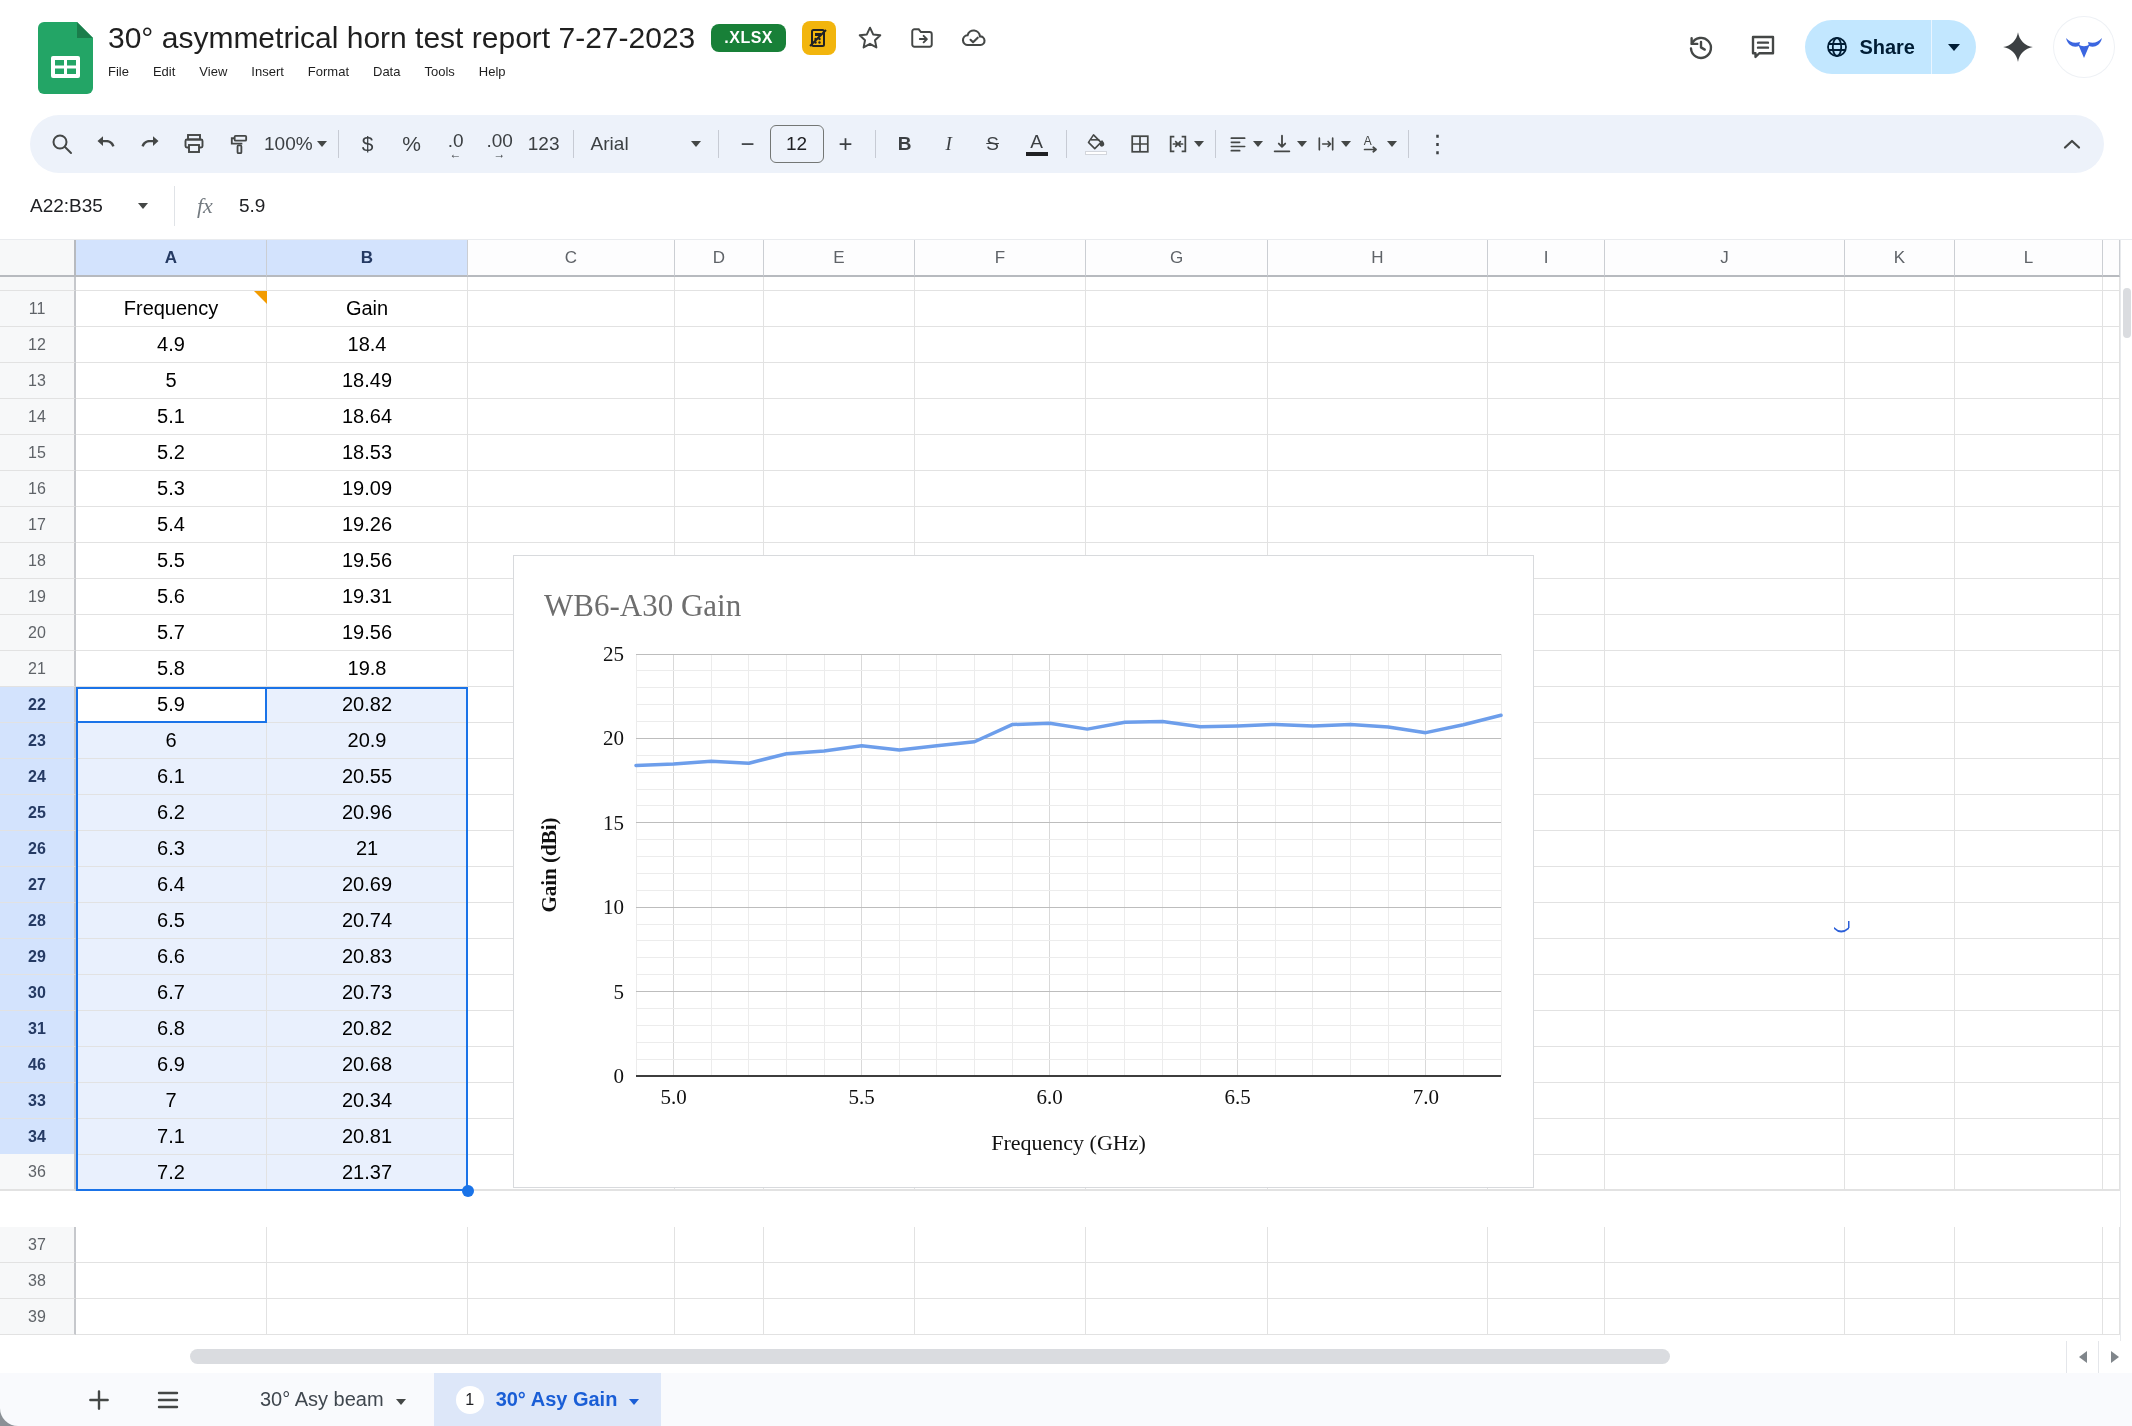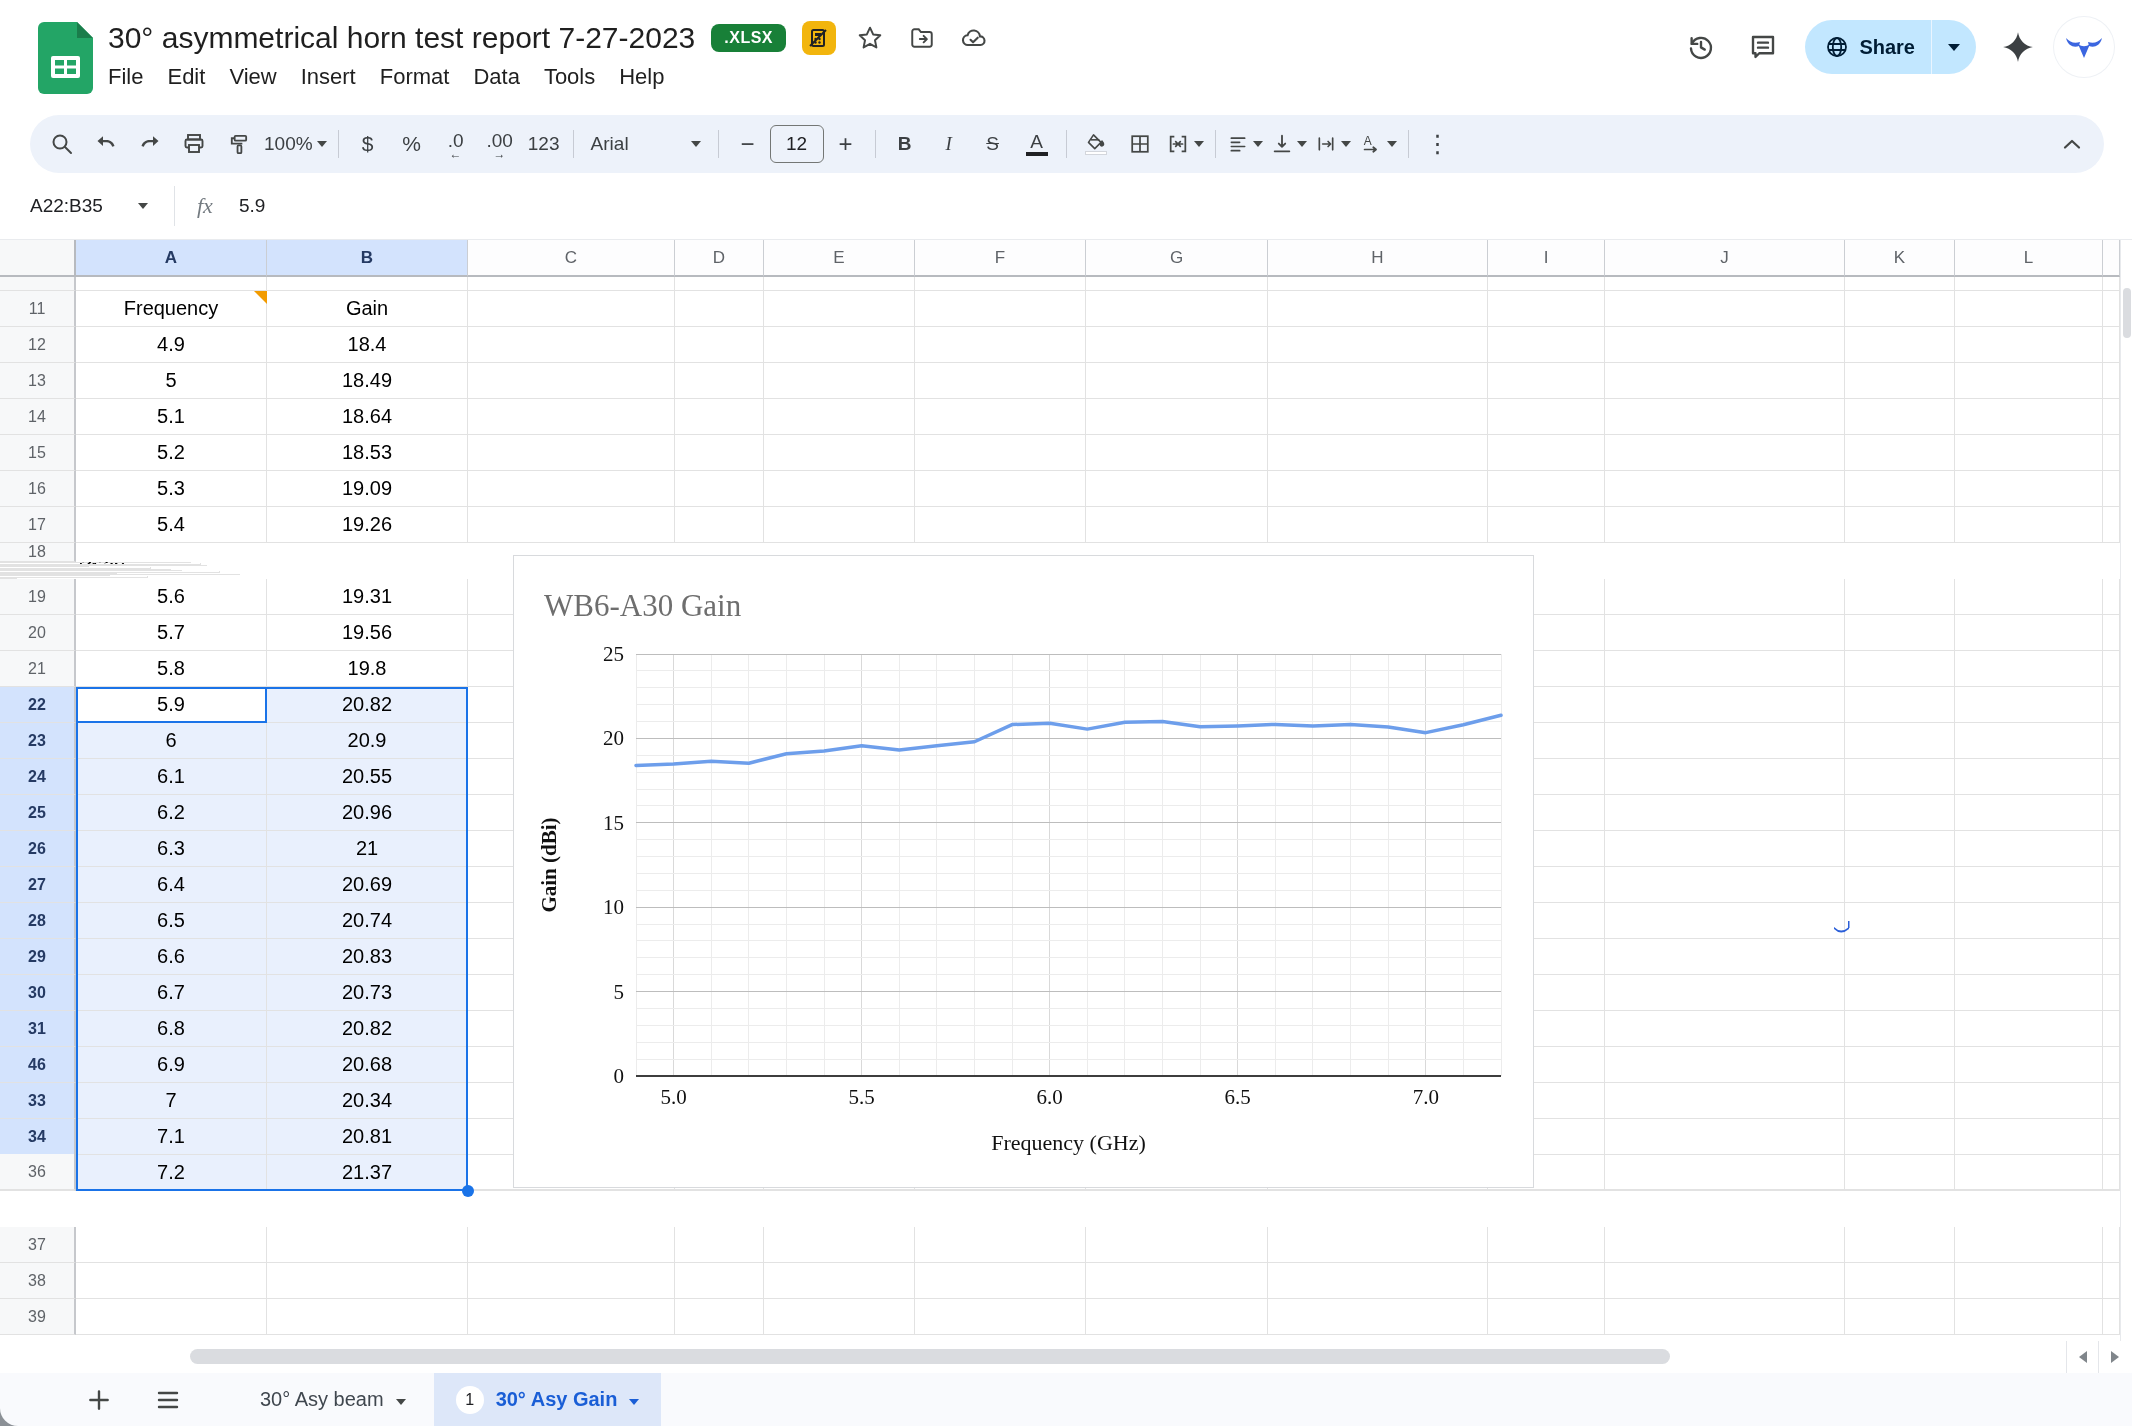--- a/index.html
+++ b/index.html
@@ -7,21 +7,21 @@
 
   
   .hdr{position:absolute;left:0;top:0;width:100%;height:115px;background:#fff;}
   .logo{position:absolute;left:38px;top:22px;}
   .title-line{position:absolute;left:108px;top:16px;height:44px;display:flex;align-items:center;gap:16px;}
   .doc-title{font-size:30px;color:#1f1f1f;white-space:nowrap;}
   .xlsx-chip{background:#188038;color:#fff;font-size:16px;font-weight:bold;letter-spacing:.5px;border-radius:8px;padding:6px 13px;line-height:1;}
   .calcoff{width:34px;height:34px;background:#f2b50d;border-radius:8px;display:flex;align-items:center;justify-content:center;}
   .tico{color:#444746;display:flex;align-items:center;justify-content:center;width:36px;height:36px;border-radius:50%;}
   .menu-line{position:absolute;left:96px;top:60px;display:flex;}
-  .menu-item{font-size:22px;color:#1f1f1f;padding:4px 12px;border-radius:8px;cursor:default;}
+  .menu-item{font-size:13px;color:#1f1f1f;padding:4px 12px;border-radius:8px;cursor:default;}
   .hdr-right{position:absolute;right:18px;top:14px;height:66px;display:flex;align-items:center;gap:10px;}
   .hico{width:52px;height:52px;border-radius:50%;display:flex;align-items:center;justify-content:center;color:#444746;}
   .share-pill{height:54px;border-radius:27px;background:#c2e7ff;display:flex;align-items:center;overflow:hidden;margin:0 6px;}
   .share-main{display:flex;align-items:center;gap:10px;padding:0 16px 0 20px;height:100%;}
   .share-label{font-size:20px;font-weight:bold;color:#001d35;}
   .share-divider{width:1px;height:54px;background:#eaf5ff;}
   .share-caret{padding:0 16px;display:flex;align-items:center;height:100%;}
   .caret{width:0;height:0;border-left:6px solid transparent;border-right:6px solid transparent;border-top:7px solid currentColor;display:inline-block;}
   .caret.sm{border-left-width:5px;border-right-width:5px;border-top-width:6px;}
   .avatar{width:60px;height:60px;border-radius:50%;background:#fff;box-shadow:0 0 0 1px #eef1f5;display:flex;align-items:center;justify-content:center;}
@@ -482,21 +482,21 @@
           <div class="g-cell" style="width: 151px; height: 36px;"></div>
           <div class="g-cell" style="width: 171px; height: 36px;"></div>
           <div class="g-cell" style="width: 182px; height: 36px;"></div>
           <div class="g-cell" style="width: 220px; height: 36px;"></div>
           <div class="g-cell" style="width: 117px; height: 36px;"></div>
           <div class="g-cell" style="width: 240px; height: 36px;"></div>
           <div class="g-cell" style="width: 110px; height: 36px;"></div>
           <div class="g-cell" style="width: 148px; height: 36px;"></div>
           <div class="g-cell" style="width: 17px; height: 36px;"></div>
         </div>
-        <div class="g-row" style="top: 303px; height: 36px; flex-direction: column;">
+        <div class="g-row" style="top: 303px; height: 36px;">
           <div class="row-num" style="height: 36px;">18</div>
           <div class="g-cell" style="width: 191px; height: 36px;">5.5</div>
           <div class="g-cell" style="width: 201px; height: 36px;">19.56</div>
           <div class="g-cell" style="width: 207px; height: 36px;"></div>
           <div class="g-cell" style="width: 89px; height: 36px;"></div>
           <div class="g-cell" style="width: 151px; height: 36px;"></div>
           <div class="g-cell" style="width: 171px; height: 36px;"></div>
           <div class="g-cell" style="width: 182px; height: 36px;"></div>
           <div class="g-cell" style="width: 220px; height: 36px;"></div>
           <div class="g-cell" style="width: 117px; height: 36px;"></div>

